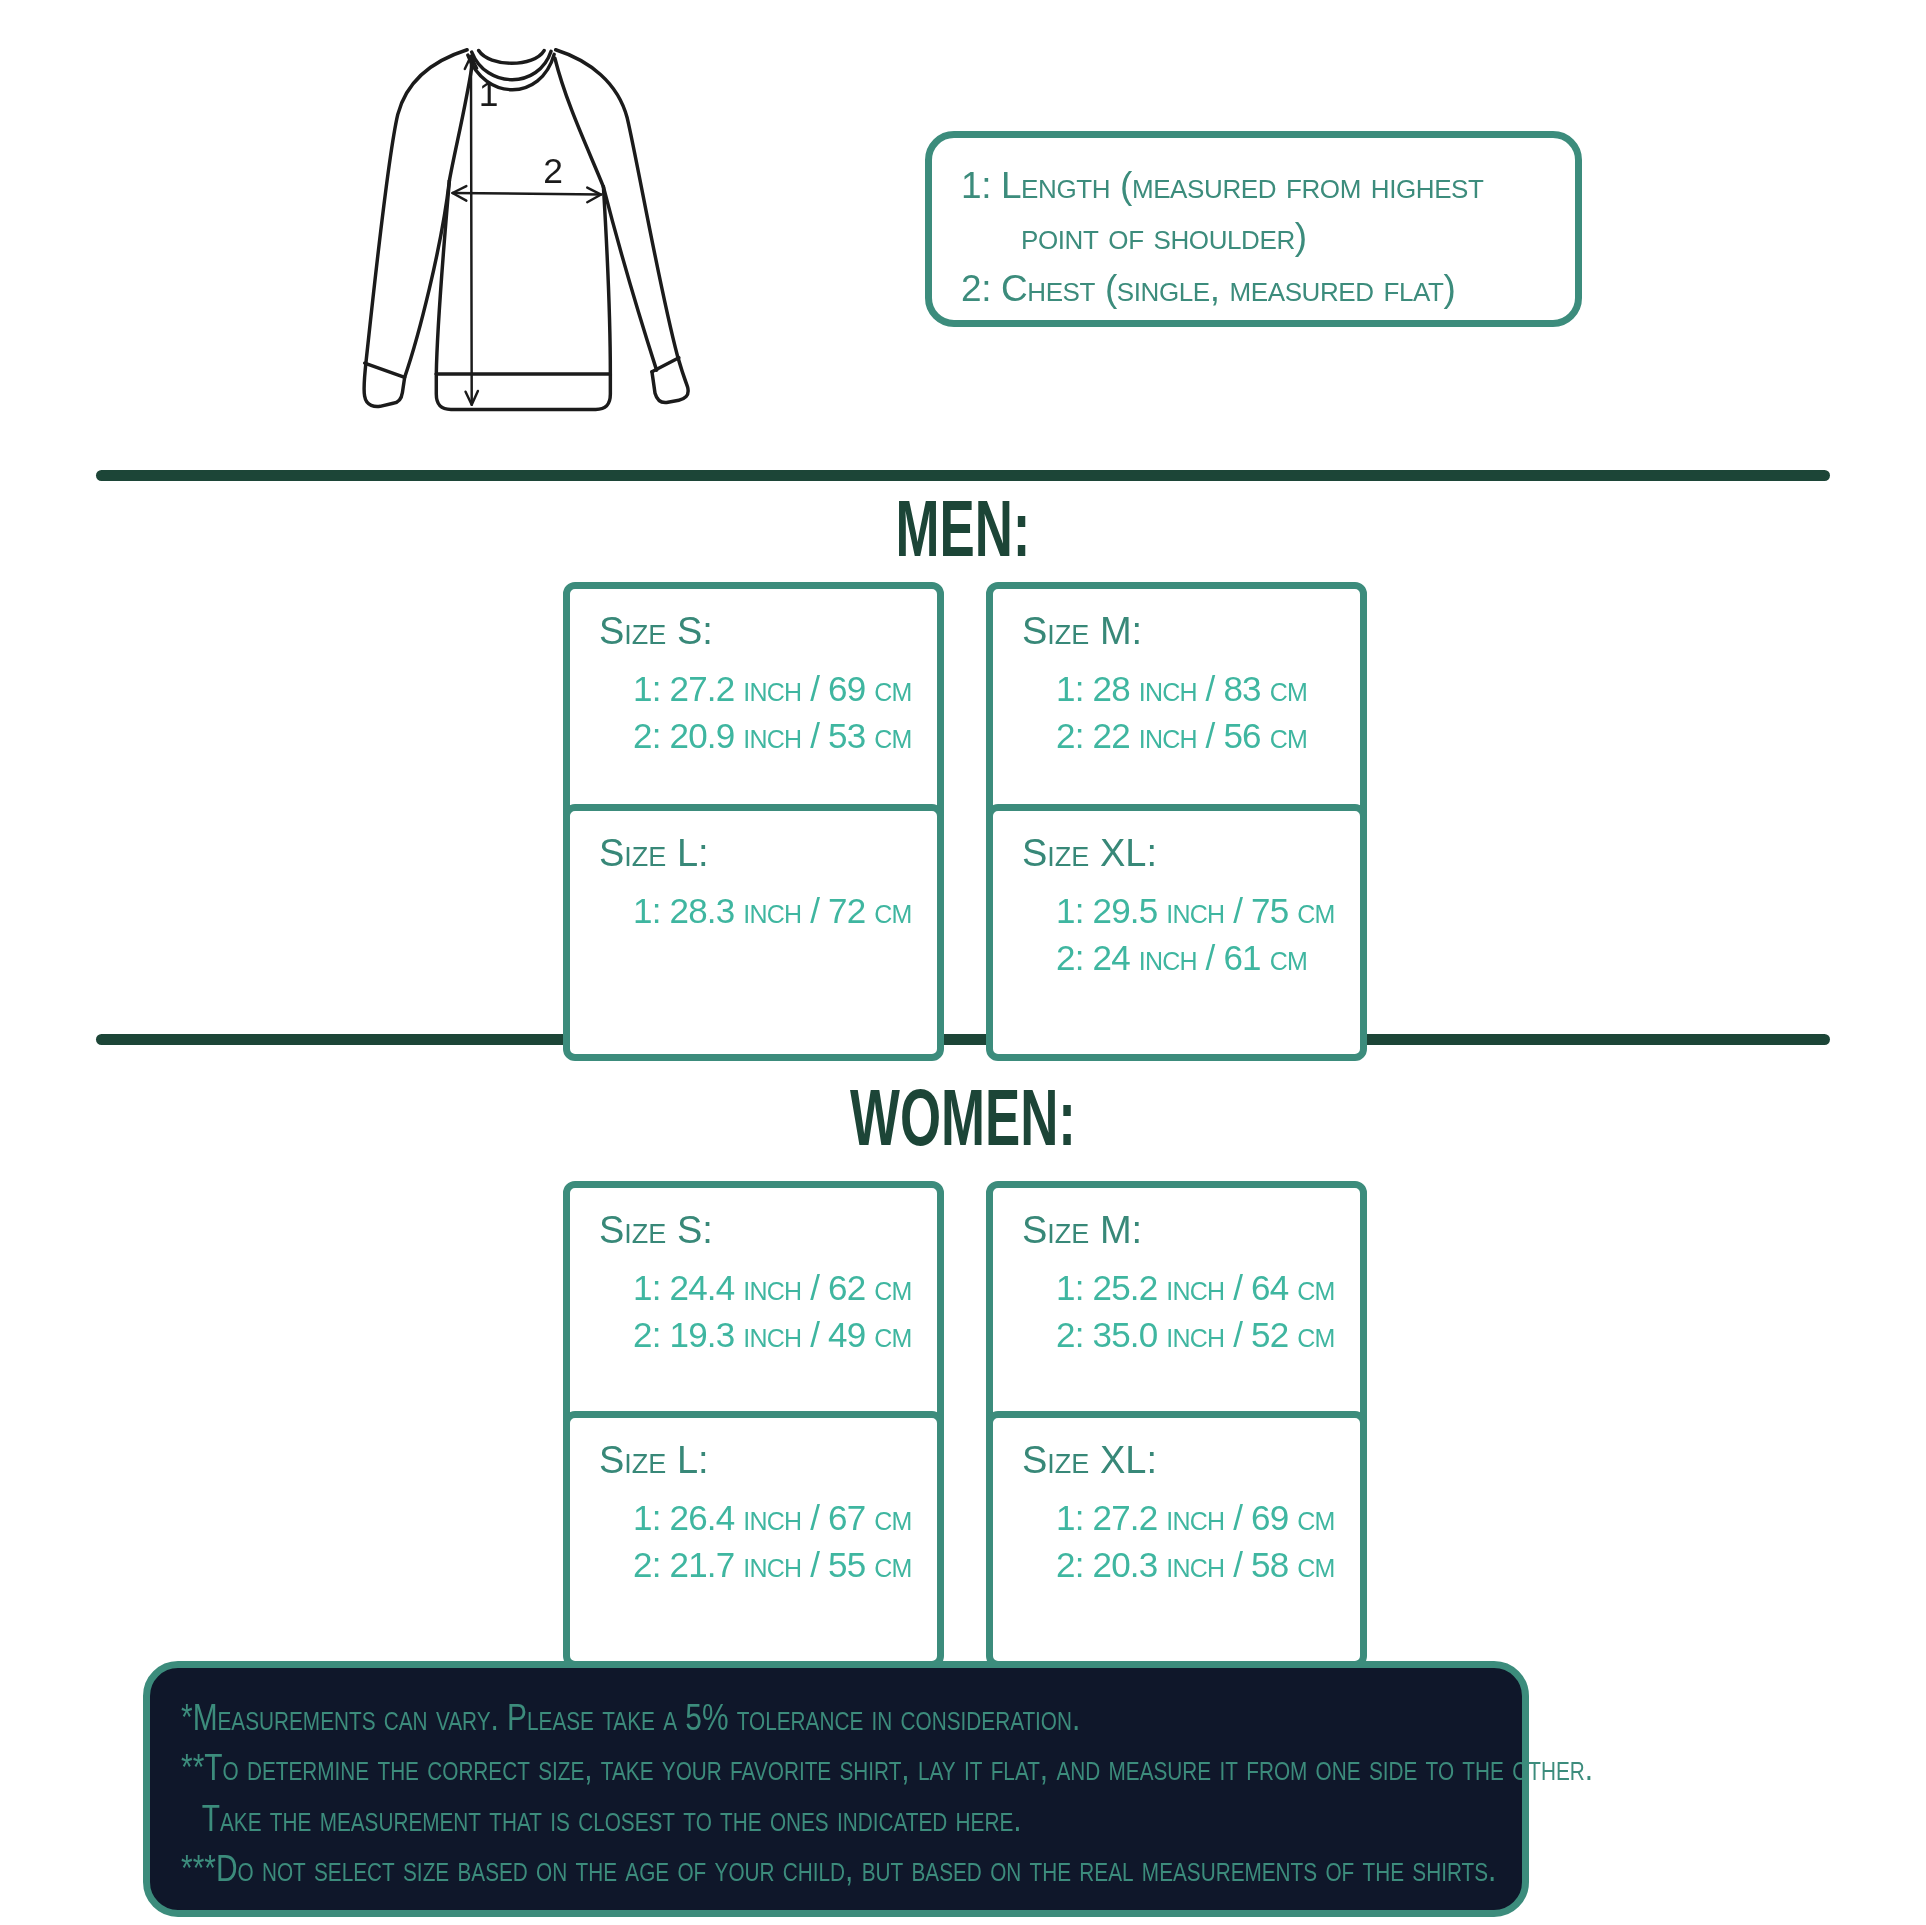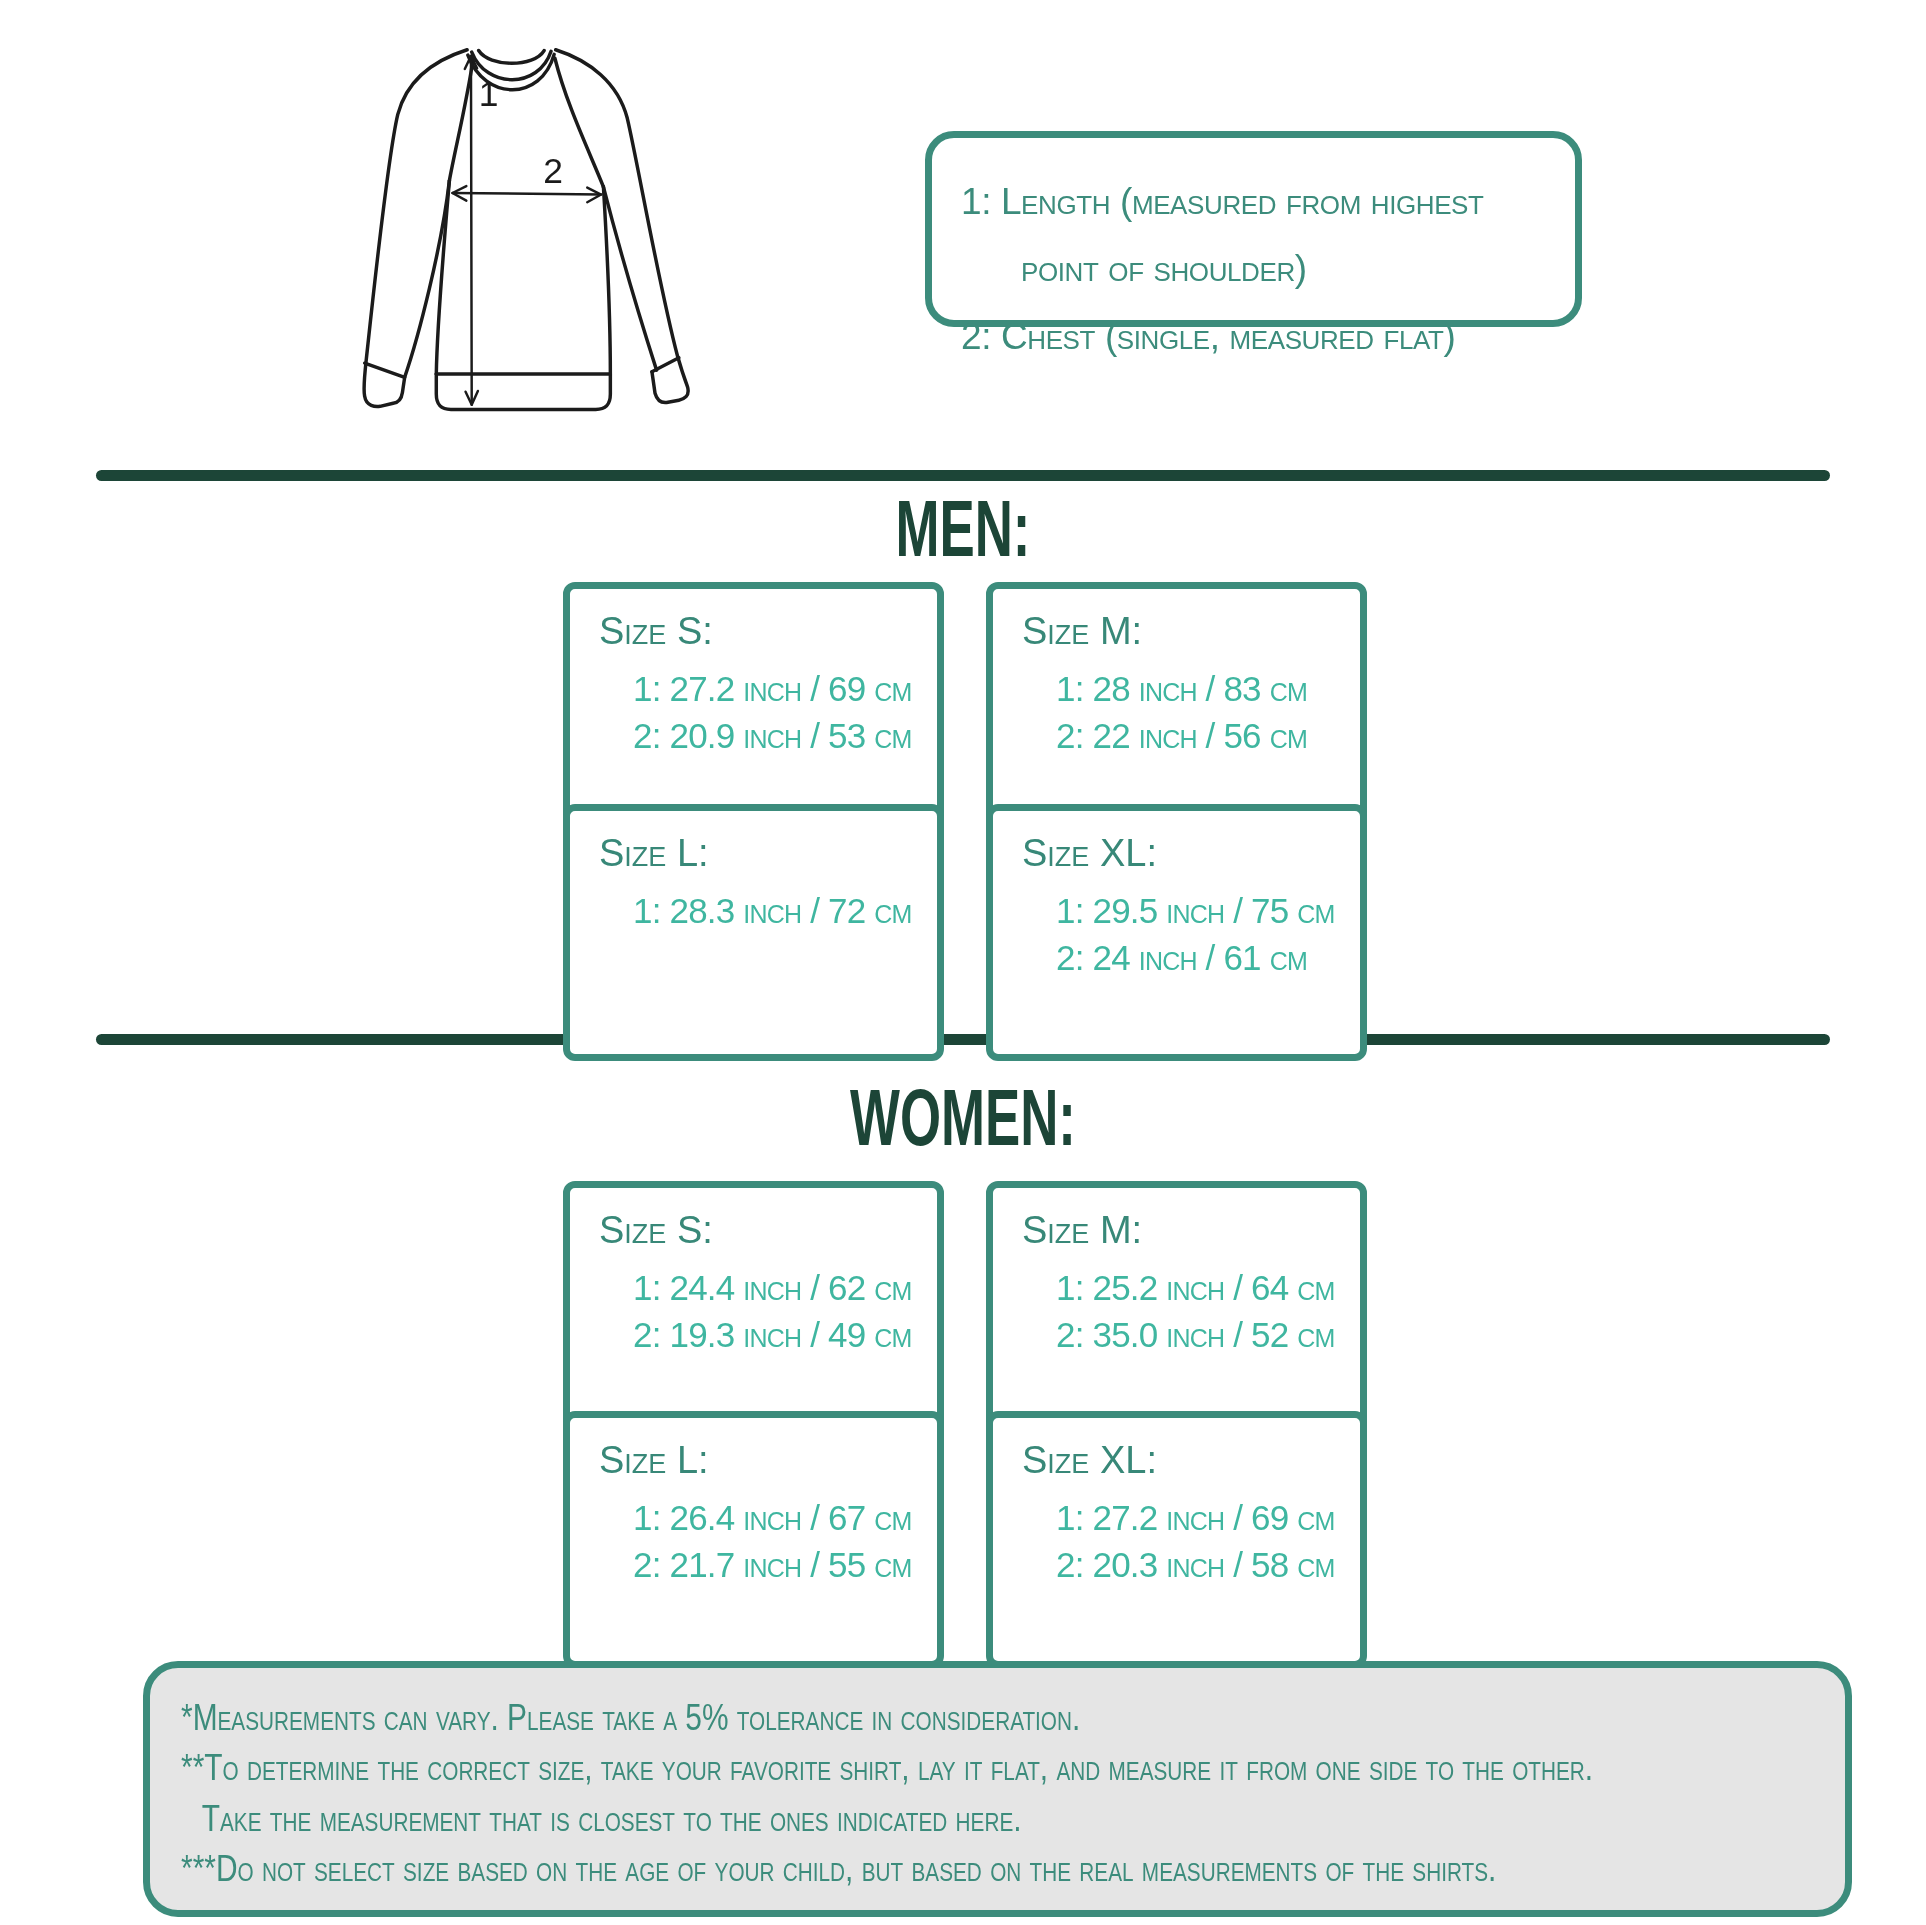--- a/index.html
+++ b/index.html
@@ -15,21 +15,21 @@
     font-family:"Liberation Sans", sans-serif;overflow:hidden;
   }
   .shirt-svg{position:absolute;left:320px;top:11.6px;width:439px;height:439px;}
   .legend{
     position:absolute;left:925px;top:131px;width:657px;height:196px;
     border:7.7px solid var(--teal);border-radius:29px;background:#fff;
     padding:21.6px 29px;
   }
   .legend-line{
     font-variant:small-caps;font-size:37px;color:var(--teal);
-    line-height:1.4;letter-spacing:-0.4px;white-space:nowrap;margin-top:16px;
+    line-height:1.4;letter-spacing:-0.4px;white-space:nowrap;
   }
   .legend-line.indent{padding-left:60px;}
   .divider{
     position:absolute;left:96px;width:1734px;height:10.8px;
     border-radius:6.2px;background:var(--dark);
   }
   .divider.d1{top:470px;}
   .divider.d2{top:1034px;}
   .section-heading{
     position:absolute;left:0;width:1926px;text-align:center;
@@ -49,22 +49,22 @@
   .w3{left:563px;top:1411px;} .w4{left:986px;top:1411px;}
   .size-label{
     font-variant:small-caps;font-size:38px;color:var(--label);
     letter-spacing:0;margin-bottom:10.8px;line-height:1.25;
   }
   .size-line{
     font-variant:small-caps;font-size:35px;color:var(--mint);
     letter-spacing:-0.8px;line-height:1.34;white-space:nowrap;margin-left:34px;
   }
   .footer{
-    position:absolute;left:143px;top:1661px;width:1709px;height:256px;
-    border:7.7px solid var(--teal);border-radius:35px;background:#e5e5e5;
+    position:absolute;left:143px;top:1661px;width:1386px;height:256px;
+    border:7.7px solid var(--teal);border-radius:35px;background:#0f172a;
     padding:25px 0 0 31px;
   }
   .footer-text{width:1888px;transform:scaleX(0.83);transform-origin:0 0;}
   .footnote{
     font-variant:small-caps;font-size:36px;color:var(--teal);
     line-height:1.4;white-space:nowrap;
   }
   .footnote.indent{padding-left:25px;}
 </style>
 </head>

